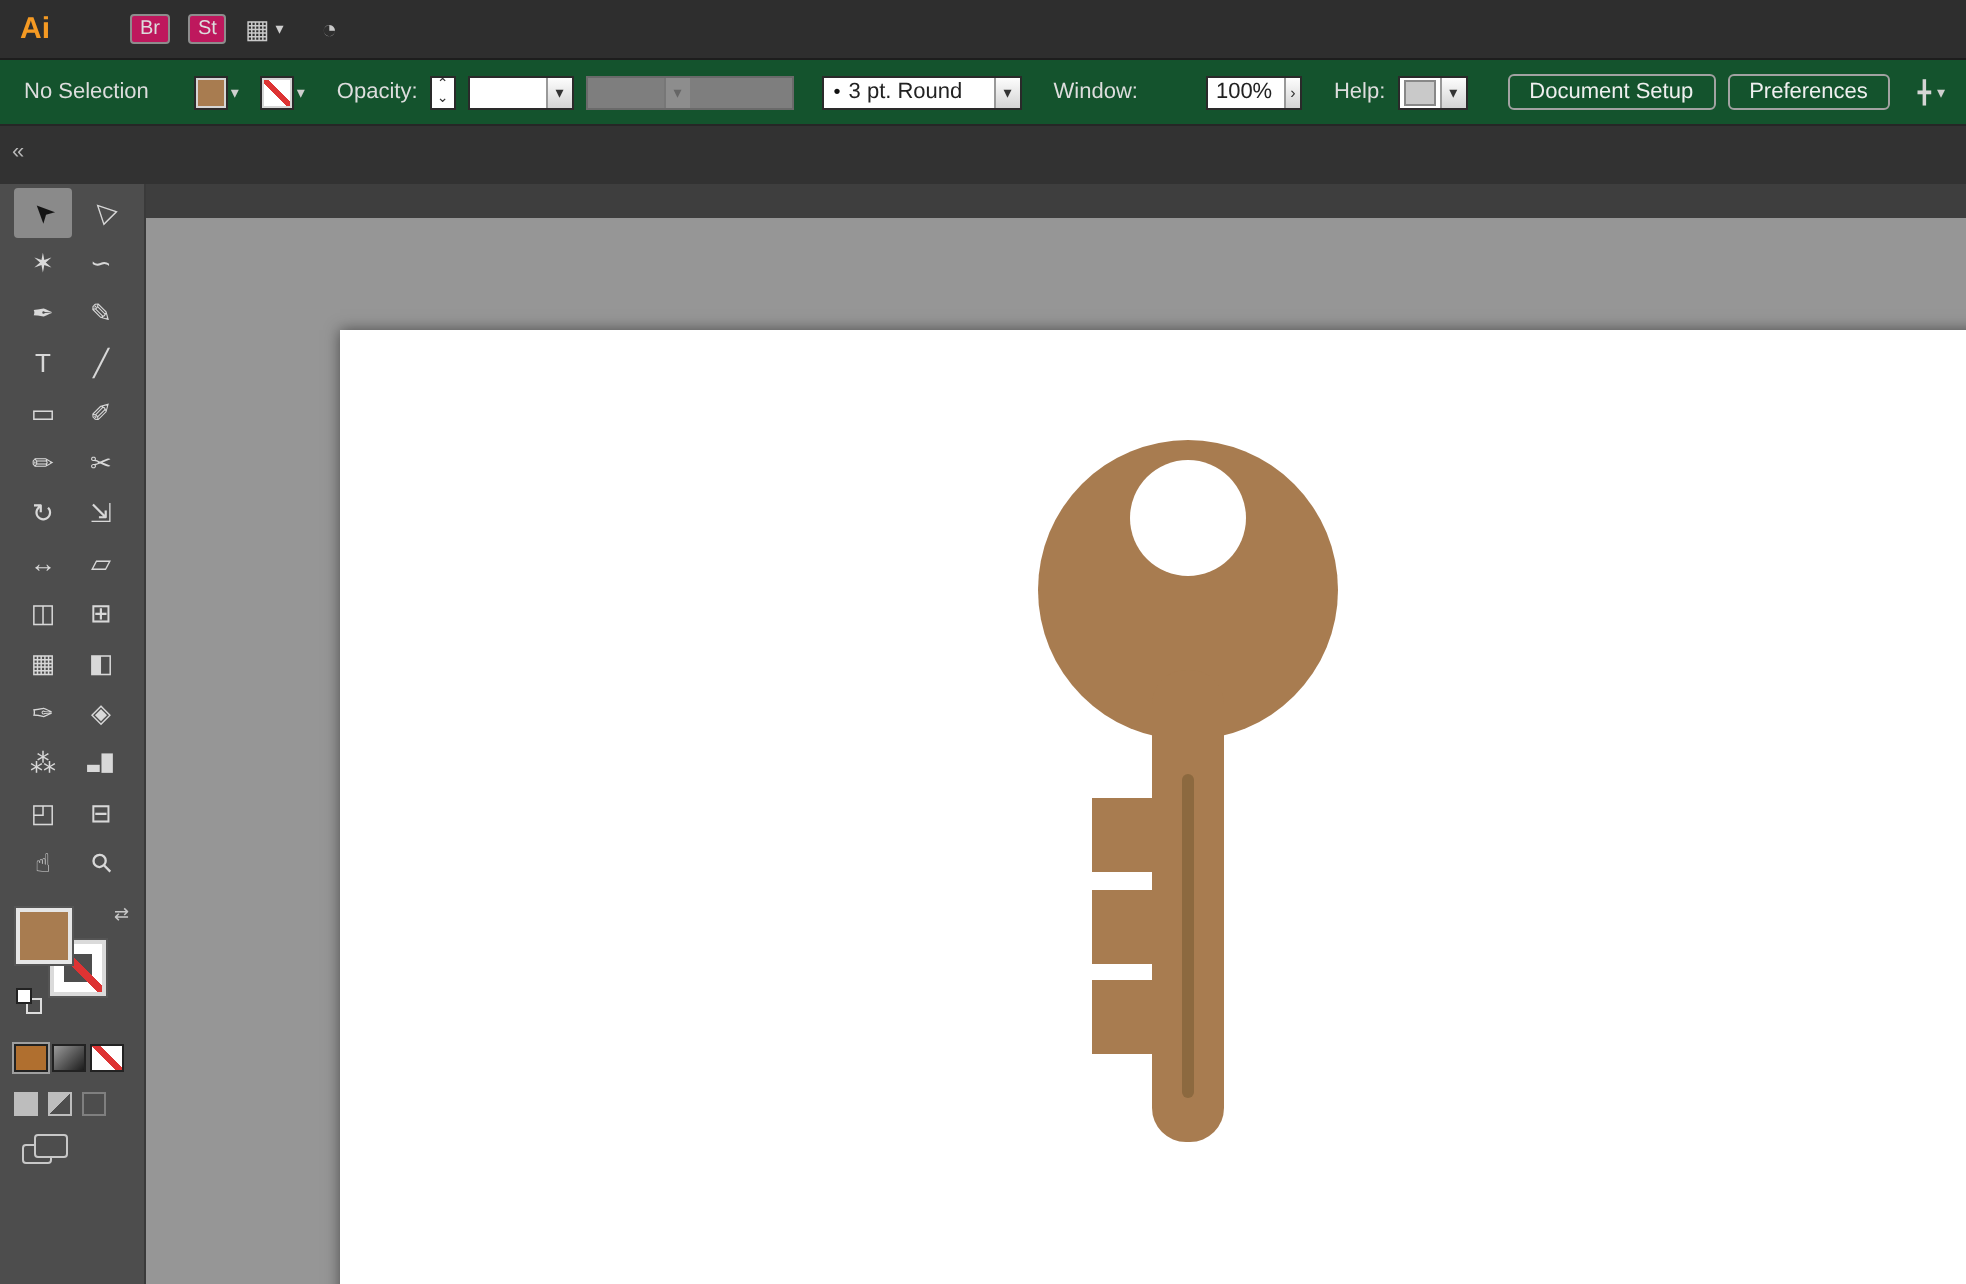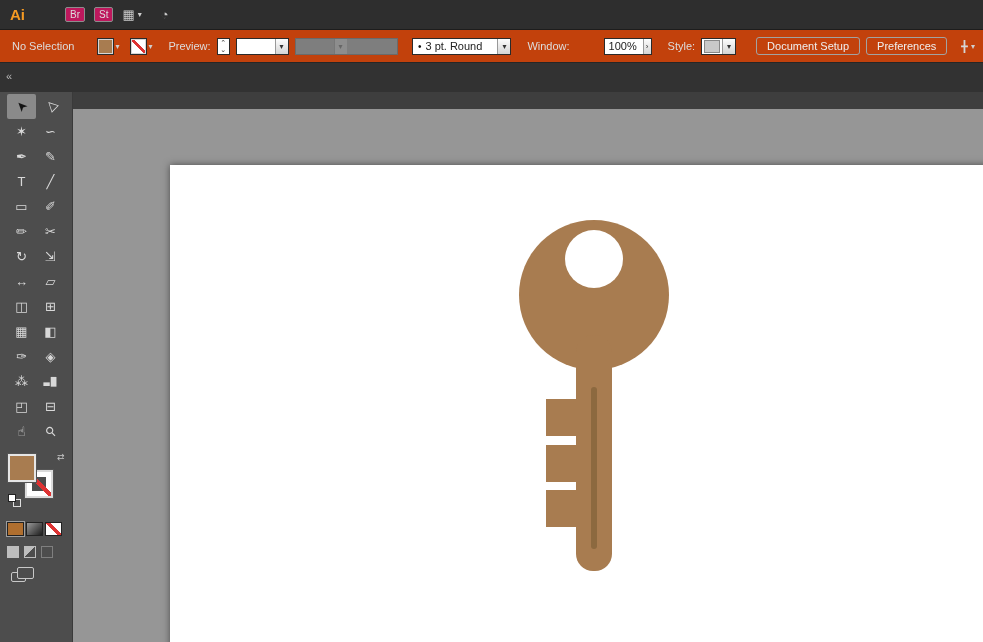--- a/index.html
+++ b/index.html
@@ -22,21 +22,21 @@
     border:1px solid #8d8d8d; color:#ddd; font-size:10px; padding:1px 4px;
     background:#be185d; border-radius:2px;
   }
   .ws-group { display:flex; align-items:center; gap:3px; }
   .ws-icon { color:#c9c9c9; font-size:13px; }
   .gauge { color:#c9c9c9; font-size:13px; margin-left:10px; }
   .chev { font-size:8px; }
   .chev.light { color:#cfcfcf; }
   
   .controlbar {
-    height: 33px; flex: 0 0 33px; background:#c2410c; border-bottom:1px solid #262626;
+    height: 33px; flex: 0 0 33px; background:#14532d; border-bottom:1px solid #262626;
     display:flex; align-items:center; gap:6px; padding:0 8px; color:#ddd; font-size:11px;
   }
   .status { margin:0 12px 0 4px; white-space:nowrap; }
   .swatch-wrap { display:flex; align-items:center; gap:2px; margin-left:6px; }
   .swatch { width:15px; height:15px; border:1px solid #d6d6d6; box-shadow:0 0 0 1px #2a2a2a; display:inline-block; position:relative; }
   .fill-swatch { background: var(--fill-swatch,#A87C50); }
   .stroke-swatch { background:#fff; overflow:hidden; }
   .stroke-swatch::after {
     content:""; position:absolute; inset:0;
     background: linear-gradient(45deg, transparent 44%, var(--none-slash,#DD3333) 44%, var(--none-slash,#DD3333) 58%, transparent 58%);
@@ -158,21 +158,21 @@
     <span class="swatch-wrap">
       <span class="swatch fill-swatch"></span>
       <span class="chev light">▾</span>
     </span>
 
     <span class="swatch-wrap">
       <span class="swatch stroke-swatch"></span>
       <span class="chev light">▾</span>
     </span>
 
-    <span class="lbl">Preview:</span>
+    <span class="lbl">Opacity:</span>
 
     <span class="stepper">
       <span>⌃</span>
       <span>⌄</span>
     </span>
 
     <span class="combo">
       <span class="combo-val"></span>
       <span class="arrow-btn">▾</span>
     </span>
@@ -187,21 +187,21 @@
       <span class="combo-val">3 pt. Round</span>
       <span class="arrow-btn">▾</span>
     </span>
 
     <span class="lbl">Window:</span>
     <span class="combo opacity">
       <span class="combo-val">100%</span>
       <span class="arrow-btn">›</span>
     </span>
 
-    <span class="lbl">Style:</span>
+    <span class="lbl">Help:</span>
     <span class="combo">
       <span class="style-swatch"></span>
       <span class="arrow-btn">▾</span>
     </span>
 
     <button class="bar-btn first">Document Setup</button>
     <button class="bar-btn">Preferences</button>
 
     <span class="panel-icon-wrap">
       <span class="panel-cross">╋</span>

